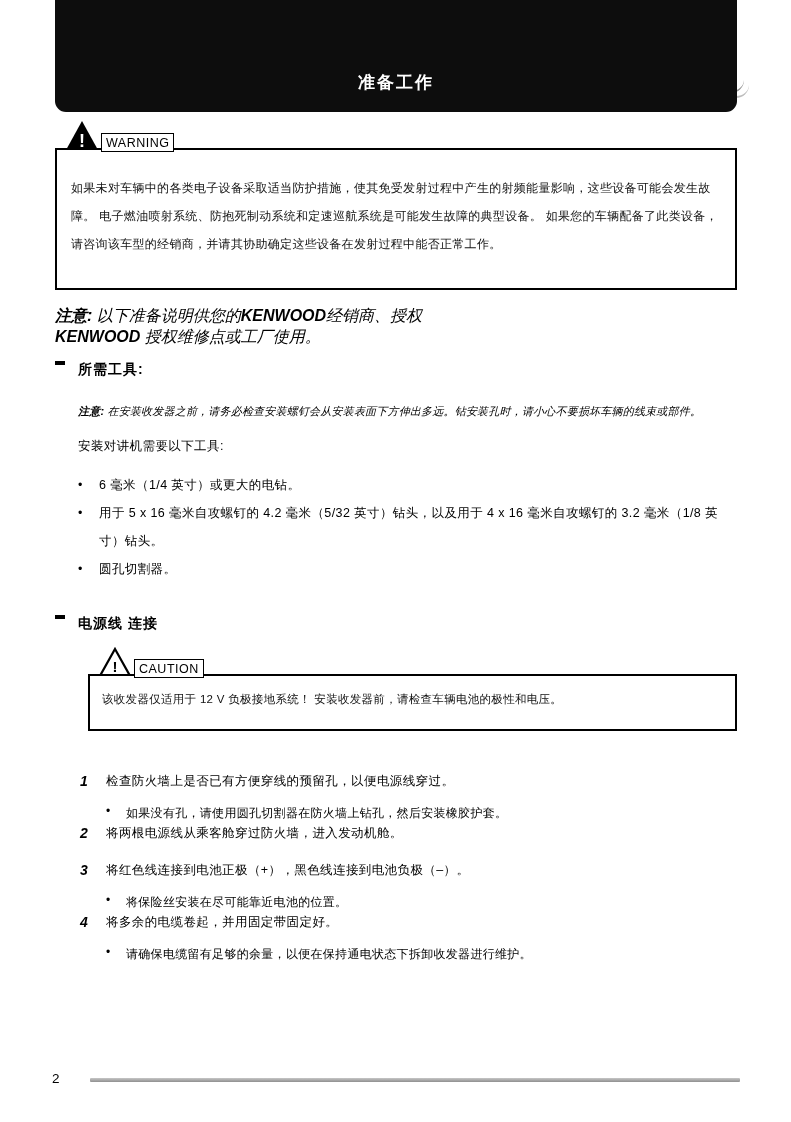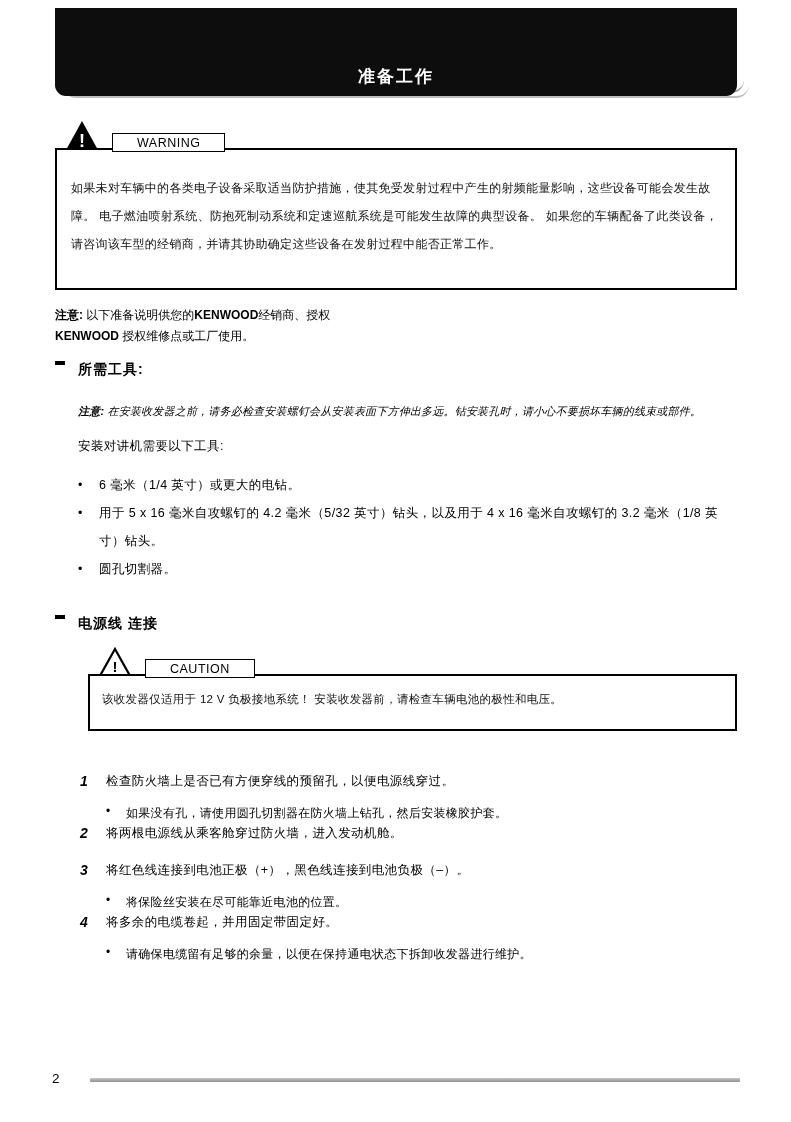--- a/index.html
+++ b/index.html
@@ -6,24 +6,24 @@
   html,body { background:#ffffff; }
   body {
     width:791px; height:1122px; position:relative; overflow:hidden;
     font-family:"Liberation Sans","DejaVu Sans",sans-serif;
     color:#000;
   }
 
   
   .header-wrap { position:relative; height:100px; }
   .title-bar {
-    position:absolute; left:55px; top:8px; width:682px; height:88px;
+    position:absolute; left:55px; top:0; width:682px; height:112px;
     background:#0d0d0d; border-radius:0 0 11px 11px;
     display:flex; align-items:flex-end; justify-content:center;
-    padding-bottom:8px; z-index:3;
+    padding-bottom:18px; z-index:3;
   }
   .title-bar h1 { color:#fff; font-size:17px; font-weight:bold; letter-spacing:2px; }
   .shadow1 {
     position:absolute; left:60px; top:0; width:684px; height:93px;
     border-bottom:2px solid #8f8f8f; border-radius:0 0 13px 13px; z-index:2;
   }
   .shadow2 {
     position:absolute; left:63px; top:0; width:686px; height:98px;
     border-bottom:2px solid #bdbdbd; border-radius:0 0 13px 13px; z-index:1;
   }
@@ -35,30 +35,30 @@
   .warning-box { margin:48px 54px 0 55px; min-height:142px; padding:24px 14px 12px; }
   .caution-box { margin:41px 54px 0 88px; min-height:57px; padding:14px 12px 10px; }
   .box-tag {
     position:absolute; top:-30px; left:8px; height:31px;
     display:flex; align-items:flex-end;
   }
   .box-tag svg { display:block; }
   .tag-label {
     display:inline-flex; align-items:center; height:19px;
     border:1.5px solid #000; background:#fff;
-    font-size:12.5px; letter-spacing:0.5px; padding:0 24px;
-    margin-left:13px; margin-bottom:-1px;
+    font-size:12.5px; letter-spacing:0.5px; padding:0 4px;
+    margin-left:2px; margin-bottom:-1px;
   }
   .alert-body { color:#111; }
   .warning-box .alert-body { font-size:12px; line-height:28px; letter-spacing:0.3px; }
   .caution-box .alert-body { font-size:11.5px; line-height:18px; letter-spacing:0.3px; }
 
   
   .dealer-note {
-    margin:15px 55px 0 55px; font-size:12px; line-height:21px;
+    margin:15px 55px 0 55px; font-size:16px; font-style:italic; line-height:21px;
   }
   .nb { font-weight:bold; }
 
   .sec-head { display:flex; align-items:flex-start; margin-left:55px; }
   .sec-head.tools { margin-top:14px; }
   .sec-head.power { margin-top:32px; }
   .dash-marker { width:10px; height:4px; background:#000; margin-right:13px; flex:0 0 auto; }
   .sec-head h2 { font-size:14px; font-weight:bold; letter-spacing:1px; }
 
   .tools-body { margin:0 55px 0 78px; }

